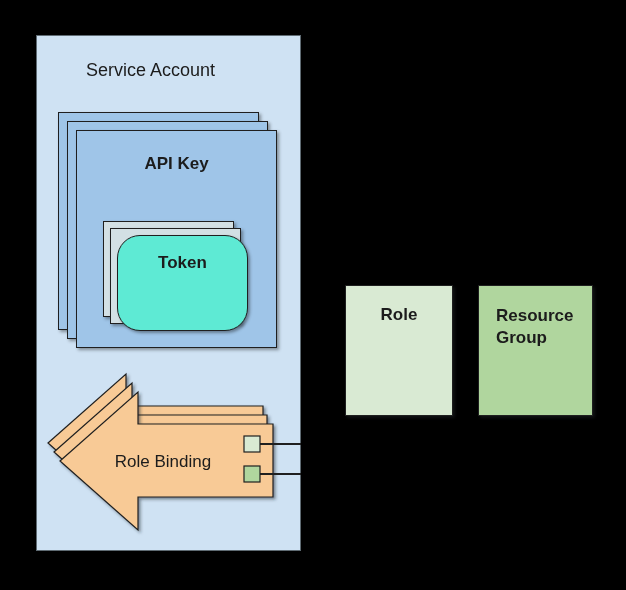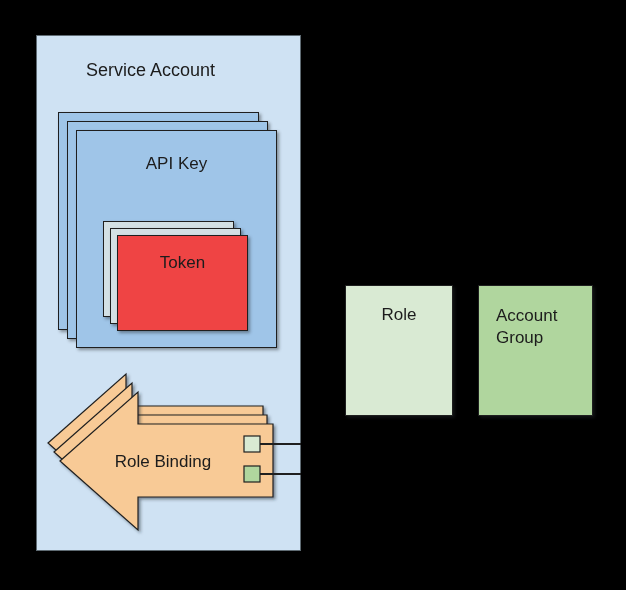--- a/index.html
+++ b/index.html
@@ -22,21 +22,21 @@
   .api-back2{left:58px;top:112px;}
   .api-back1{left:67px;top:121px;}
   .api-front{left:76px;top:130px;}
   .token-box{width:131px;height:96px;background:#d3e0e4;z-index:3;}
   .token-back2{left:103px;top:221px;}
   .token-back1{left:110px;top:228px;}
   .token-front{left:117px;top:235px;}
   .green-box{width:108px;height:131px;background:#d9ead3;z-index:2;
     left:345px;top:285px;border:1px solid #1f1f1f;}
   .rg-box{left:478px;top:285px;width:115px;background:#b0d69e;}
-  .box-label{display:block;text-align:center;font-size:17px;padding-top:23px;}
+  .box-label{display:block;text-align:center;font-size:17px;padding-top:23px;font-weight:bold;}
   .token-label{padding-top:17px;}
   .role-label{padding-top:19px;}
   .rg-label{text-align:left;padding:19px 8px 0 17px;line-height:22px;}
   .overlay{left:0;top:0;width:626px;height:590px;z-index:5;pointer-events:none;}
   .rb-text{font-size:17px;fill:#1c1c1c;}
 </style>
 </head>
 <body>
 
 <div class="canvas">
@@ -45,30 +45,30 @@
   <div class="abs panel-label">Service Account</div>
 
   <div class="abs box api-box api-back2" style="background-color: rgb(159, 197, 232);"></div>
   <div class="abs box api-box api-back1" style="background-color: rgb(159, 197, 232);"></div>
   <div class="abs box api-box api-front" style="background-color: rgb(159, 197, 232);">
     <span class="box-label">API Key</span>
   </div>
 
   <div class="abs box token-box token-back2" style="background-color: rgb(211, 224, 228);"></div>
   <div class="abs box token-box token-back1" style="background-color: rgb(211, 224, 228);"></div>
-  <div class="abs box token-box token-front" style="background-color: #ef4444;">
+  <div class="abs box token-box token-front" style="background-color: #5eead4; border-radius: 23px;">
     <span class="box-label token-label">Token</span>
   </div>
 
   <div class="abs box green-box" style="background-color: rgb(217, 234, 211);">
     <span class="box-label role-label">Role</span>
   </div>
 
   <div class="abs box green-box rg-box" style="background-color: rgb(176, 214, 158);">
-    <span class="box-label rg-label">Account Group</span>
+    <span class="box-label rg-label">Resource Group</span>
   </div>
 
   <svg class="abs overlay" width="626" height="590" viewBox="0 0 626 590" xmlns="http://www.w3.org/2000/svg">
     <defs>
       <filter id="ds" x="-20%" y="-20%" width="140%" height="140%">
         <feDropShadow dx="2" dy="2" stdDeviation="1.4" flood-color="#23282d" flood-opacity="0.5"></feDropShadow>
       </filter>
     </defs>
 
     <polygon filter="url(#ds)" points="48,443 126,374 126,406 263,406 263,479 126,479 126,512" fill="#f8ca96" stroke="#1f1f1f" stroke-width="1.2"></polygon>

